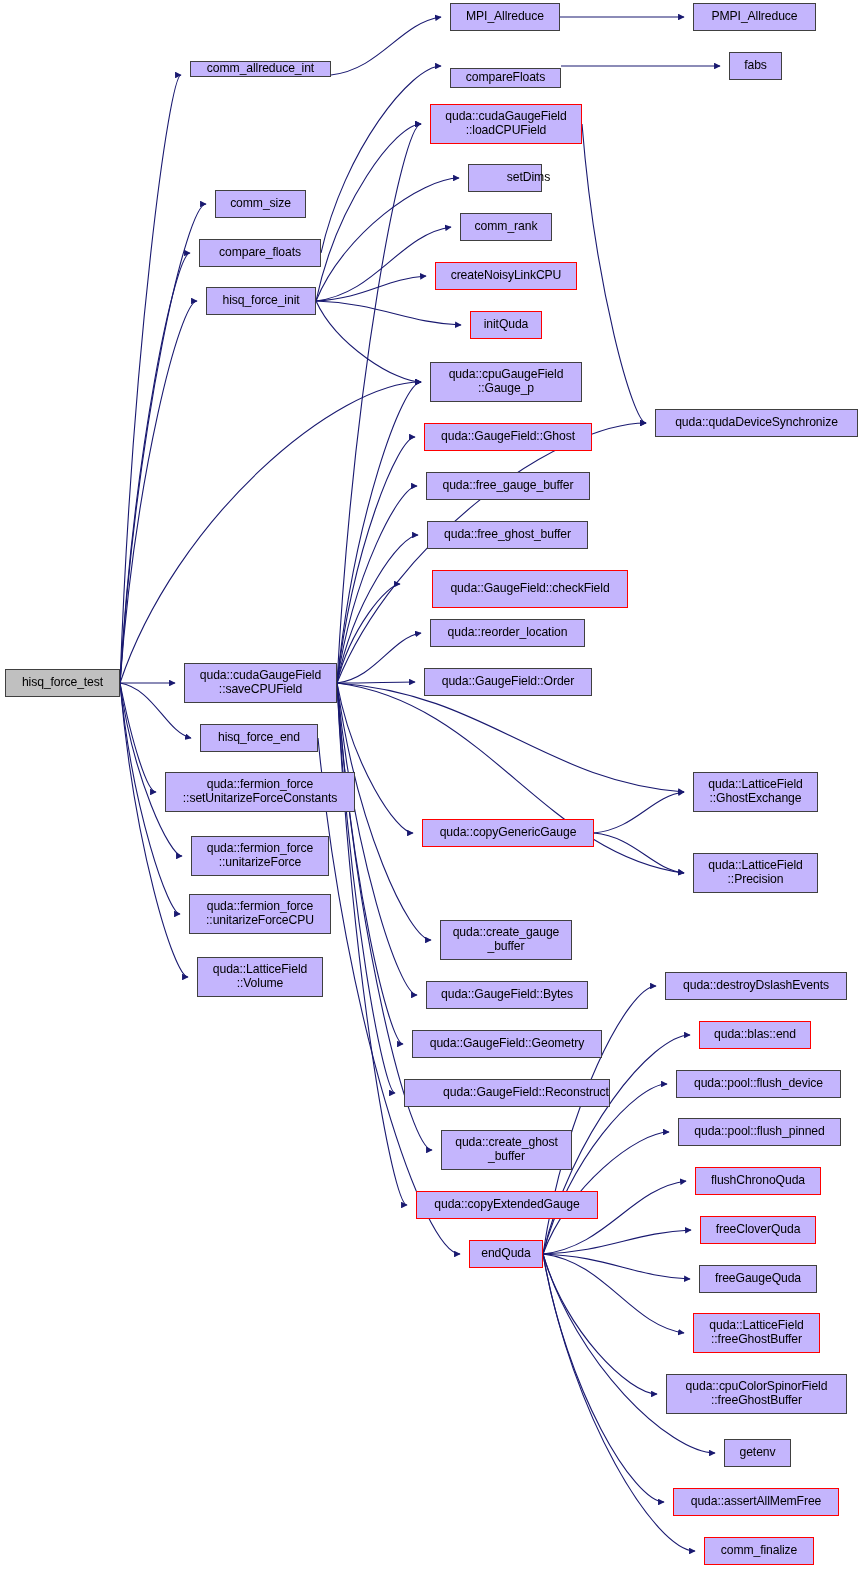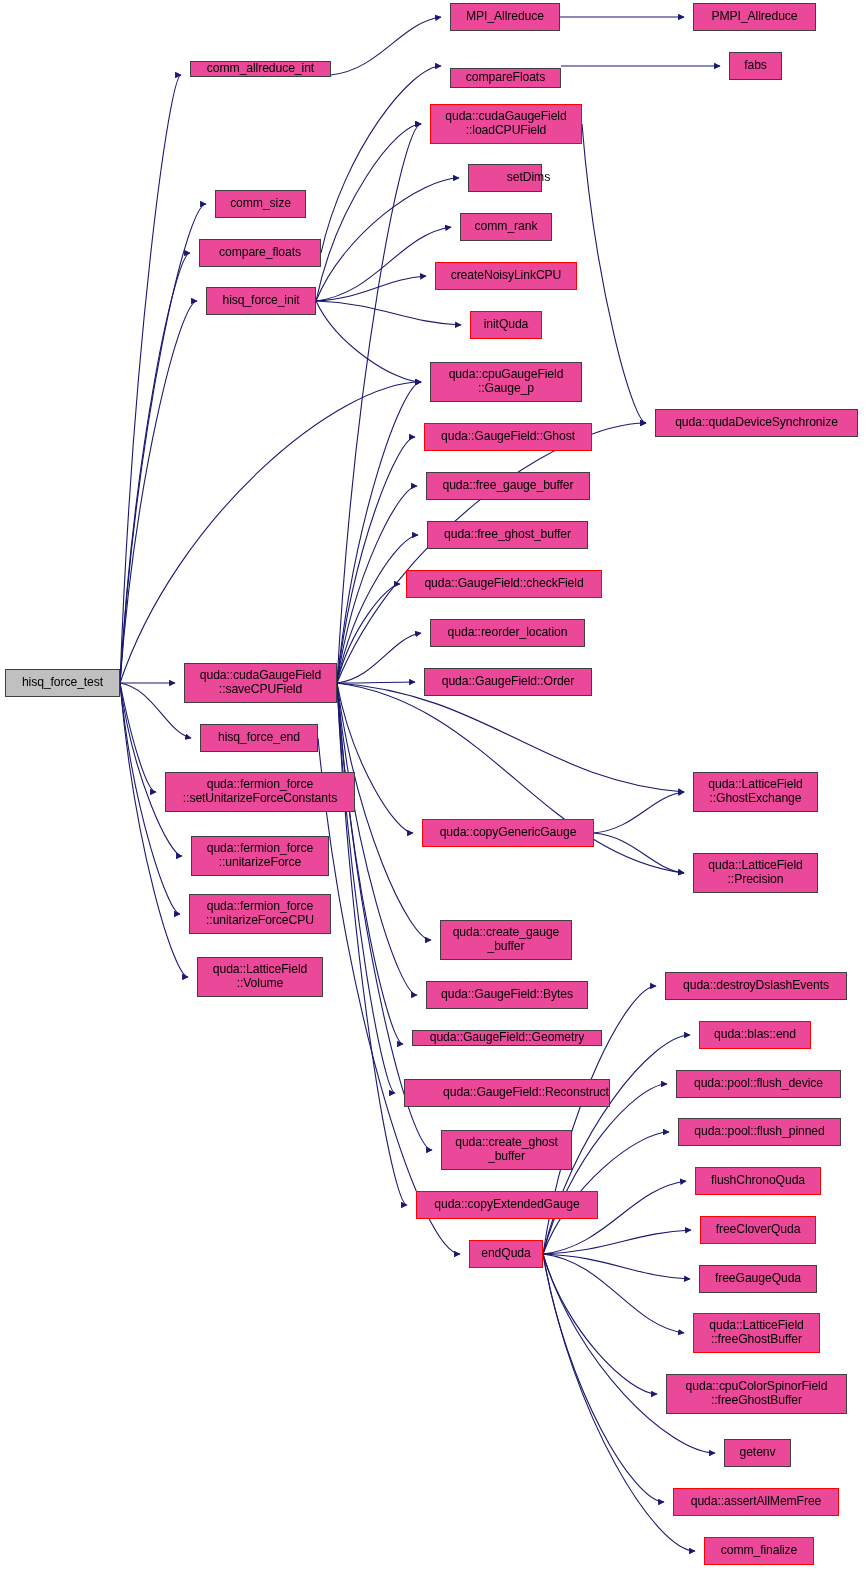--- a/index.html
+++ b/index.html
@@ -17,21 +17,21 @@
     width:868px;height:1577px;
     pointer-events:none;
   }
   .node{
     position:absolute;
     box-sizing:border-box;
     display:flex;
     align-items:center;
     justify-content:center;
     text-align:center;
-    background:#ec4899;
+    background:#c4b5fd;
     border:1px solid #404040;
     color:#000000;
     font-size:12.2px;
     line-height:13.6px;
     letter-spacing:-0.1px;
     white-space:pre;
     z-index:2;
   }
   .node.red{ border-color:#ff0000; }
   .node.cur{ background:#c0c0c0; border-color:#404040; }
@@ -120,21 +120,21 @@
       <div class="node" style="left: 468px; top: 164px; width: 74px; height: 28px; padding-left: 47px;"><span>setDims</span></div>
       <div class="node" style="left: 460px; top: 213px; width: 92px; height: 28px;"><span>comm_rank</span></div>
       <div class="node red" style="left: 435px; top: 262px; width: 142px; height: 28px;"><span>createNoisyLinkCPU</span></div>
       <div class="node red" style="left: 470px; top: 311px; width: 72px; height: 28px;"><span>initQuda</span></div>
       <div class="node" style="left: 430px; top: 362px; width: 152px; height: 40px;"><span>quda::cpuGaugeField
 ::Gauge_p</span></div>
       <div class="node" style="left: 655px; top: 409px; width: 203px; height: 28px;"><span>quda::qudaDeviceSynchronize</span></div>
       <div class="node red" style="left: 424px; top: 423px; width: 168px; height: 28px;"><span>quda::GaugeField::Ghost</span></div>
       <div class="node" style="left: 426px; top: 472px; width: 164px; height: 28px;"><span>quda::free_gauge_buffer</span></div>
       <div class="node" style="left: 427px; top: 521px; width: 161px; height: 28px;"><span>quda::free_ghost_buffer</span></div>
-      <div class="node red" style="left: 406px; top: 570px; width: 196px; height: 28px;"><span>quda::GaugeField::checkField</span></div>
+      <div class="node red" style="left: 432px; top: 570px; width: 196px; height: 38px;"><span>quda::GaugeField::checkField</span></div>
       <div class="node" style="left: 430px; top: 619px; width: 155px; height: 28px;"><span>quda::reorder_location</span></div>
       <div class="node" style="left: 424px; top: 668px; width: 168px; height: 28px;"><span>quda::GaugeField::Order</span></div>
       <div class="node" style="left: 184px; top: 663px; width: 153px; height: 40px;"><span>quda::cudaGaugeField
 ::saveCPUField</span></div>
       <div class="node" style="left: 200px; top: 724px; width: 118px; height: 28px;"><span>hisq_force_end</span></div>
       <div class="node" style="left: 165px; top: 772px; width: 190px; height: 40px;"><span>quda::fermion_force
 ::setUnitarizeForceConstants</span></div>
       <div class="node" style="left: 191px; top: 836px; width: 138px; height: 40px;"><span>quda::fermion_force
 ::unitarizeForce</span></div>
       <div class="node" style="left: 189px; top: 894px; width: 142px; height: 40px;"><span>quda::fermion_force
@@ -142,21 +142,21 @@
       <div class="node" style="left: 197px; top: 957px; width: 126px; height: 40px;"><span>quda::LatticeField
 ::Volume</span></div>
       <div class="node" style="left: 693px; top: 772px; width: 125px; height: 40px;"><span>quda::LatticeField
 ::GhostExchange</span></div>
       <div class="node red" style="left: 422px; top: 819px; width: 172px; height: 28px;"><span>quda::copyGenericGauge</span></div>
       <div class="node" style="left: 693px; top: 853px; width: 125px; height: 40px;"><span>quda::LatticeField
 ::Precision</span></div>
       <div class="node" style="left: 440px; top: 920px; width: 132px; height: 40px;"><span>quda::create_gauge
 _buffer</span></div>
       <div class="node" style="left: 426px; top: 981px; width: 162px; height: 28px;"><span>quda::GaugeField::Bytes</span></div>
-      <div class="node" style="left: 412px; top: 1030px; width: 190px; height: 16px;"><span>quda::GaugeField::Geometry</span></div>
+      <div class="node" style="left: 412px; top: 1030px; width: 190px; height: 28px;"><span>quda::GaugeField::Geometry</span></div>
       <div class="node" style="left: 404px; top: 1079px; width: 206px; height: 28px; padding-left: 38px;"><span>quda::GaugeField::Reconstruct</span></div>
       <div class="node" style="left: 441px; top: 1130px; width: 131px; height: 40px;"><span>quda::create_ghost
 _buffer</span></div>
       <div class="node red" style="left: 416px; top: 1191px; width: 182px; height: 28px;"><span>quda::copyExtendedGauge</span></div>
       <div class="node red" style="left: 469px; top: 1240px; width: 74px; height: 28px;"><span>endQuda</span></div>
       <div class="node" style="left: 665px; top: 972px; width: 182px; height: 28px;"><span>quda::destroyDslashEvents</span></div>
       <div class="node red" style="left: 699px; top: 1021px; width: 112px; height: 28px;"><span>quda::blas::end</span></div>
       <div class="node" style="left: 676px; top: 1070px; width: 165px; height: 28px;"><span>quda::pool::flush_device</span></div>
       <div class="node" style="left: 678px; top: 1118px; width: 163px; height: 28px;"><span>quda::pool::flush_pinned</span></div>
       <div class="node red" style="left: 695px; top: 1167px; width: 126px; height: 28px;"><span>flushChronoQuda</span></div>

